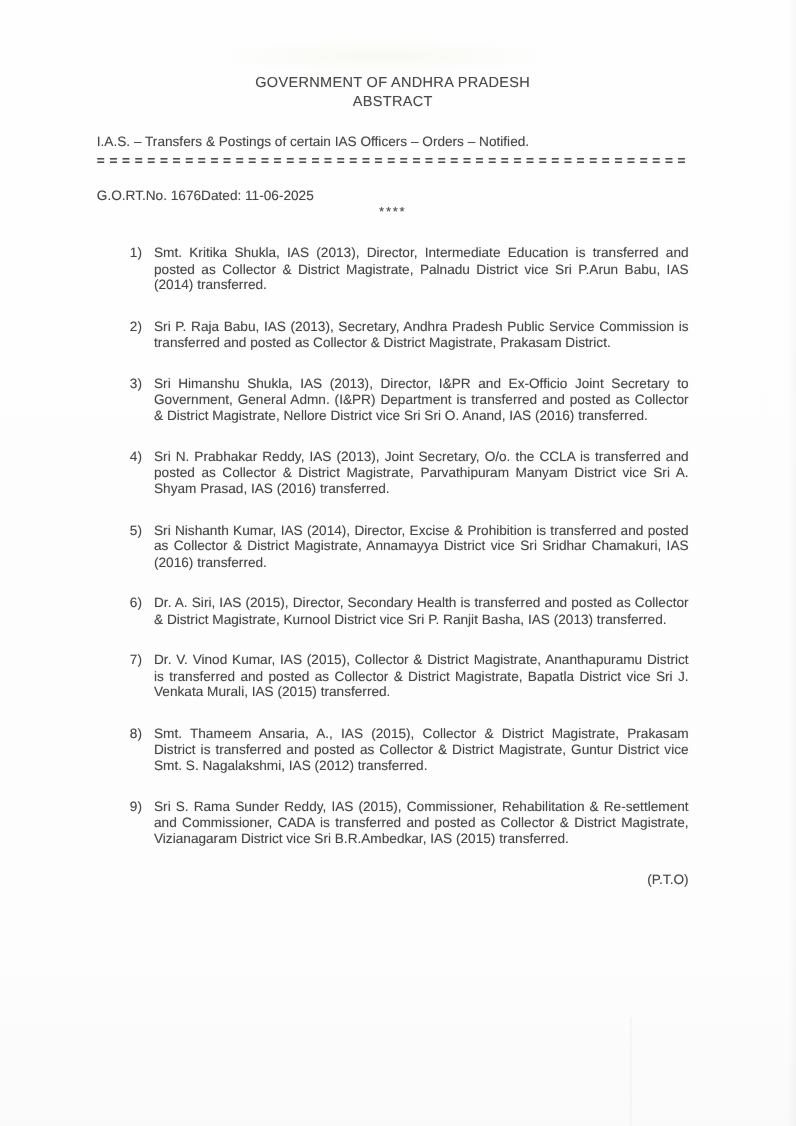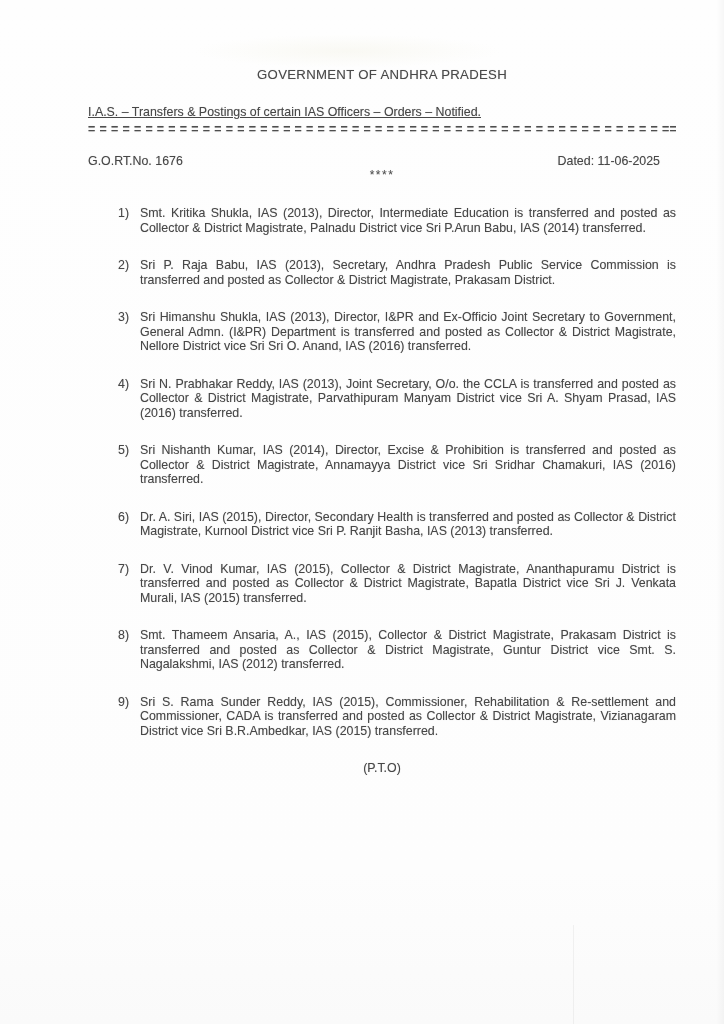--- a/index.html
+++ b/index.html
@@ -6,62 +6,61 @@
     margin: 0;
     padding: 0;
     background: #ffffff;
   }
   .page {
     position: relative;
     width: 724px;
     height: 1024px;
     margin: 0 auto;
     box-sizing: border-box;
-    padding: 66px 48px 0 88px;
+    padding: 66px 98px 0 88px;
     font-family: "Liberation Sans", "DejaVu Sans", sans-serif;
     color: #474747;
     font-size: 12.4px;
     line-height: 14.5px;
     background:
       radial-gradient(ellipse 220px 24px at 48% 5%, rgba(232,230,205,0.22), transparent 70%),
       linear-gradient(180deg, #fefefe 0%, #fdfdfd 85%, #fafafa 100%);
     overflow: hidden;
     text-shadow: 0 0 0.8px rgba(110,110,110,0.45);
   }
   .center { text-align: center; }
   .title {
     font-size: 13.2px;
     line-height: 17px;
     letter-spacing: 0.3px;
     color: #4a4a4a;
   }
   .subject {
     margin-top: 22px;
     white-space: nowrap;
-    text-decoration: underline;
   }
   .separator {
     margin-top: 3px;
     line-height: 13px;
     font-weight: 700;
     letter-spacing: 0.4px;
     white-space: nowrap;
     overflow: hidden;
     color: #4e4e4e;
   }
   .dept {
     margin-top: 5px;
     font-size: 13px;
     line-height: 16px;
     letter-spacing: 0.2px;
   }
   .go-row {
     margin-top: 18px;
     display: flex;
-    justify-content: space-between;
+    justify-content: flex-start;
     padding-right: 16px;
   }
   .stars {
     margin-top: 2px;
     text-align: center;
     line-height: 10px;
     font-size: 12px;
     letter-spacing: 1.5px;
     color: #515151;
   }
@@ -86,21 +85,21 @@
     margin: 0 0 23px 30px;
   }
   .item .num {
     flex: 0 0 22px;
   }
   .item .txt {
     flex: 1;
     text-align: justify;
   }
   .pto {
-    text-align: center;
+    text-align: right;
     margin-top: 0;
   }
   .crease {
     position: absolute;
     left: 573px;
     top: 925px;
     width: 1px;
     height: 99px;
     background: rgba(160,160,160,0.12);
   }
@@ -112,20 +111,21 @@
     height: 100%;
     background: linear-gradient(270deg, rgba(0,0,0,0.03), transparent);
   }
 </style>
 </head>
 <body>
 
 <div class="page">
 
   <div class="center title">GOVERNMENT OF ANDHRA PRADESH</div>
+  <div class="center title">ABSTRACT</div>
 
   <div class="subject">I.A.S. – Transfers &amp; Postings of certain IAS Officers – Orders – Notified.</div>
   <div class="separator">= = = = = = = = = = = = = = = = = = = = = = = = = = = = = = = = = = = = = = = = = = = = = = = = = = ====</div>
 
   <div class="go-row">
     <span>G.O.RT.No. 1676</span>
     <span>Dated: 11-06-2025</span>
   </div>
 
   <div class="stars">****</div>

